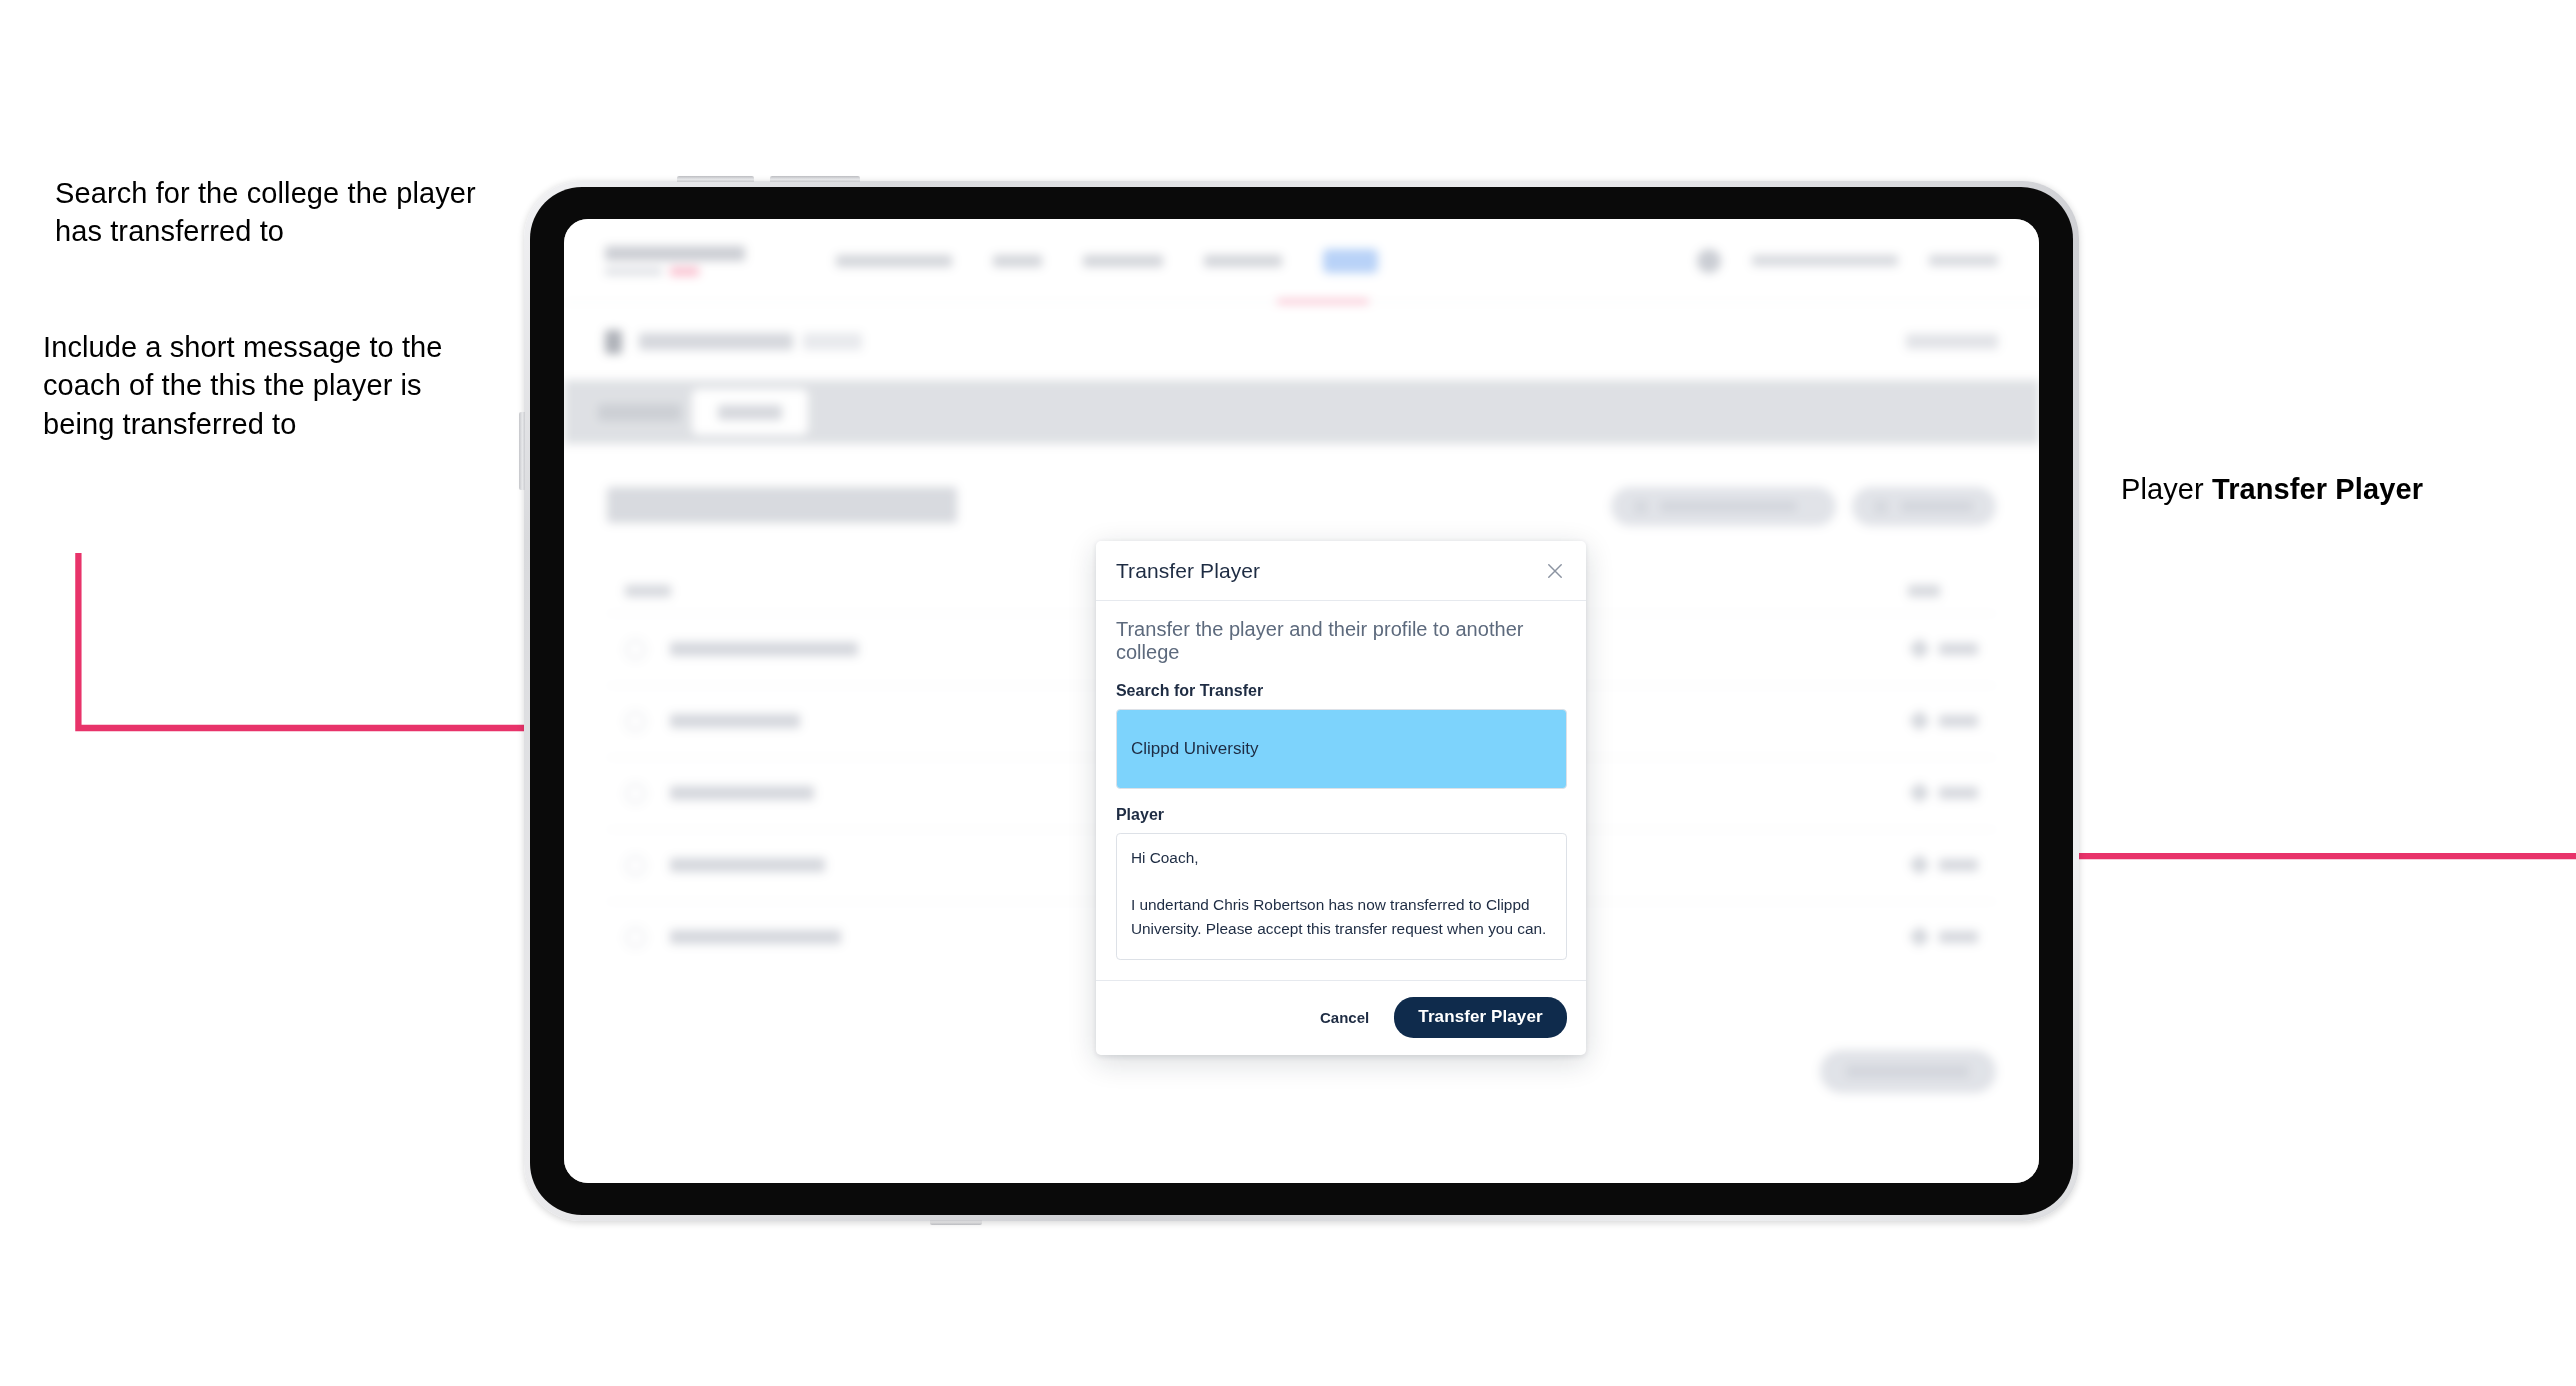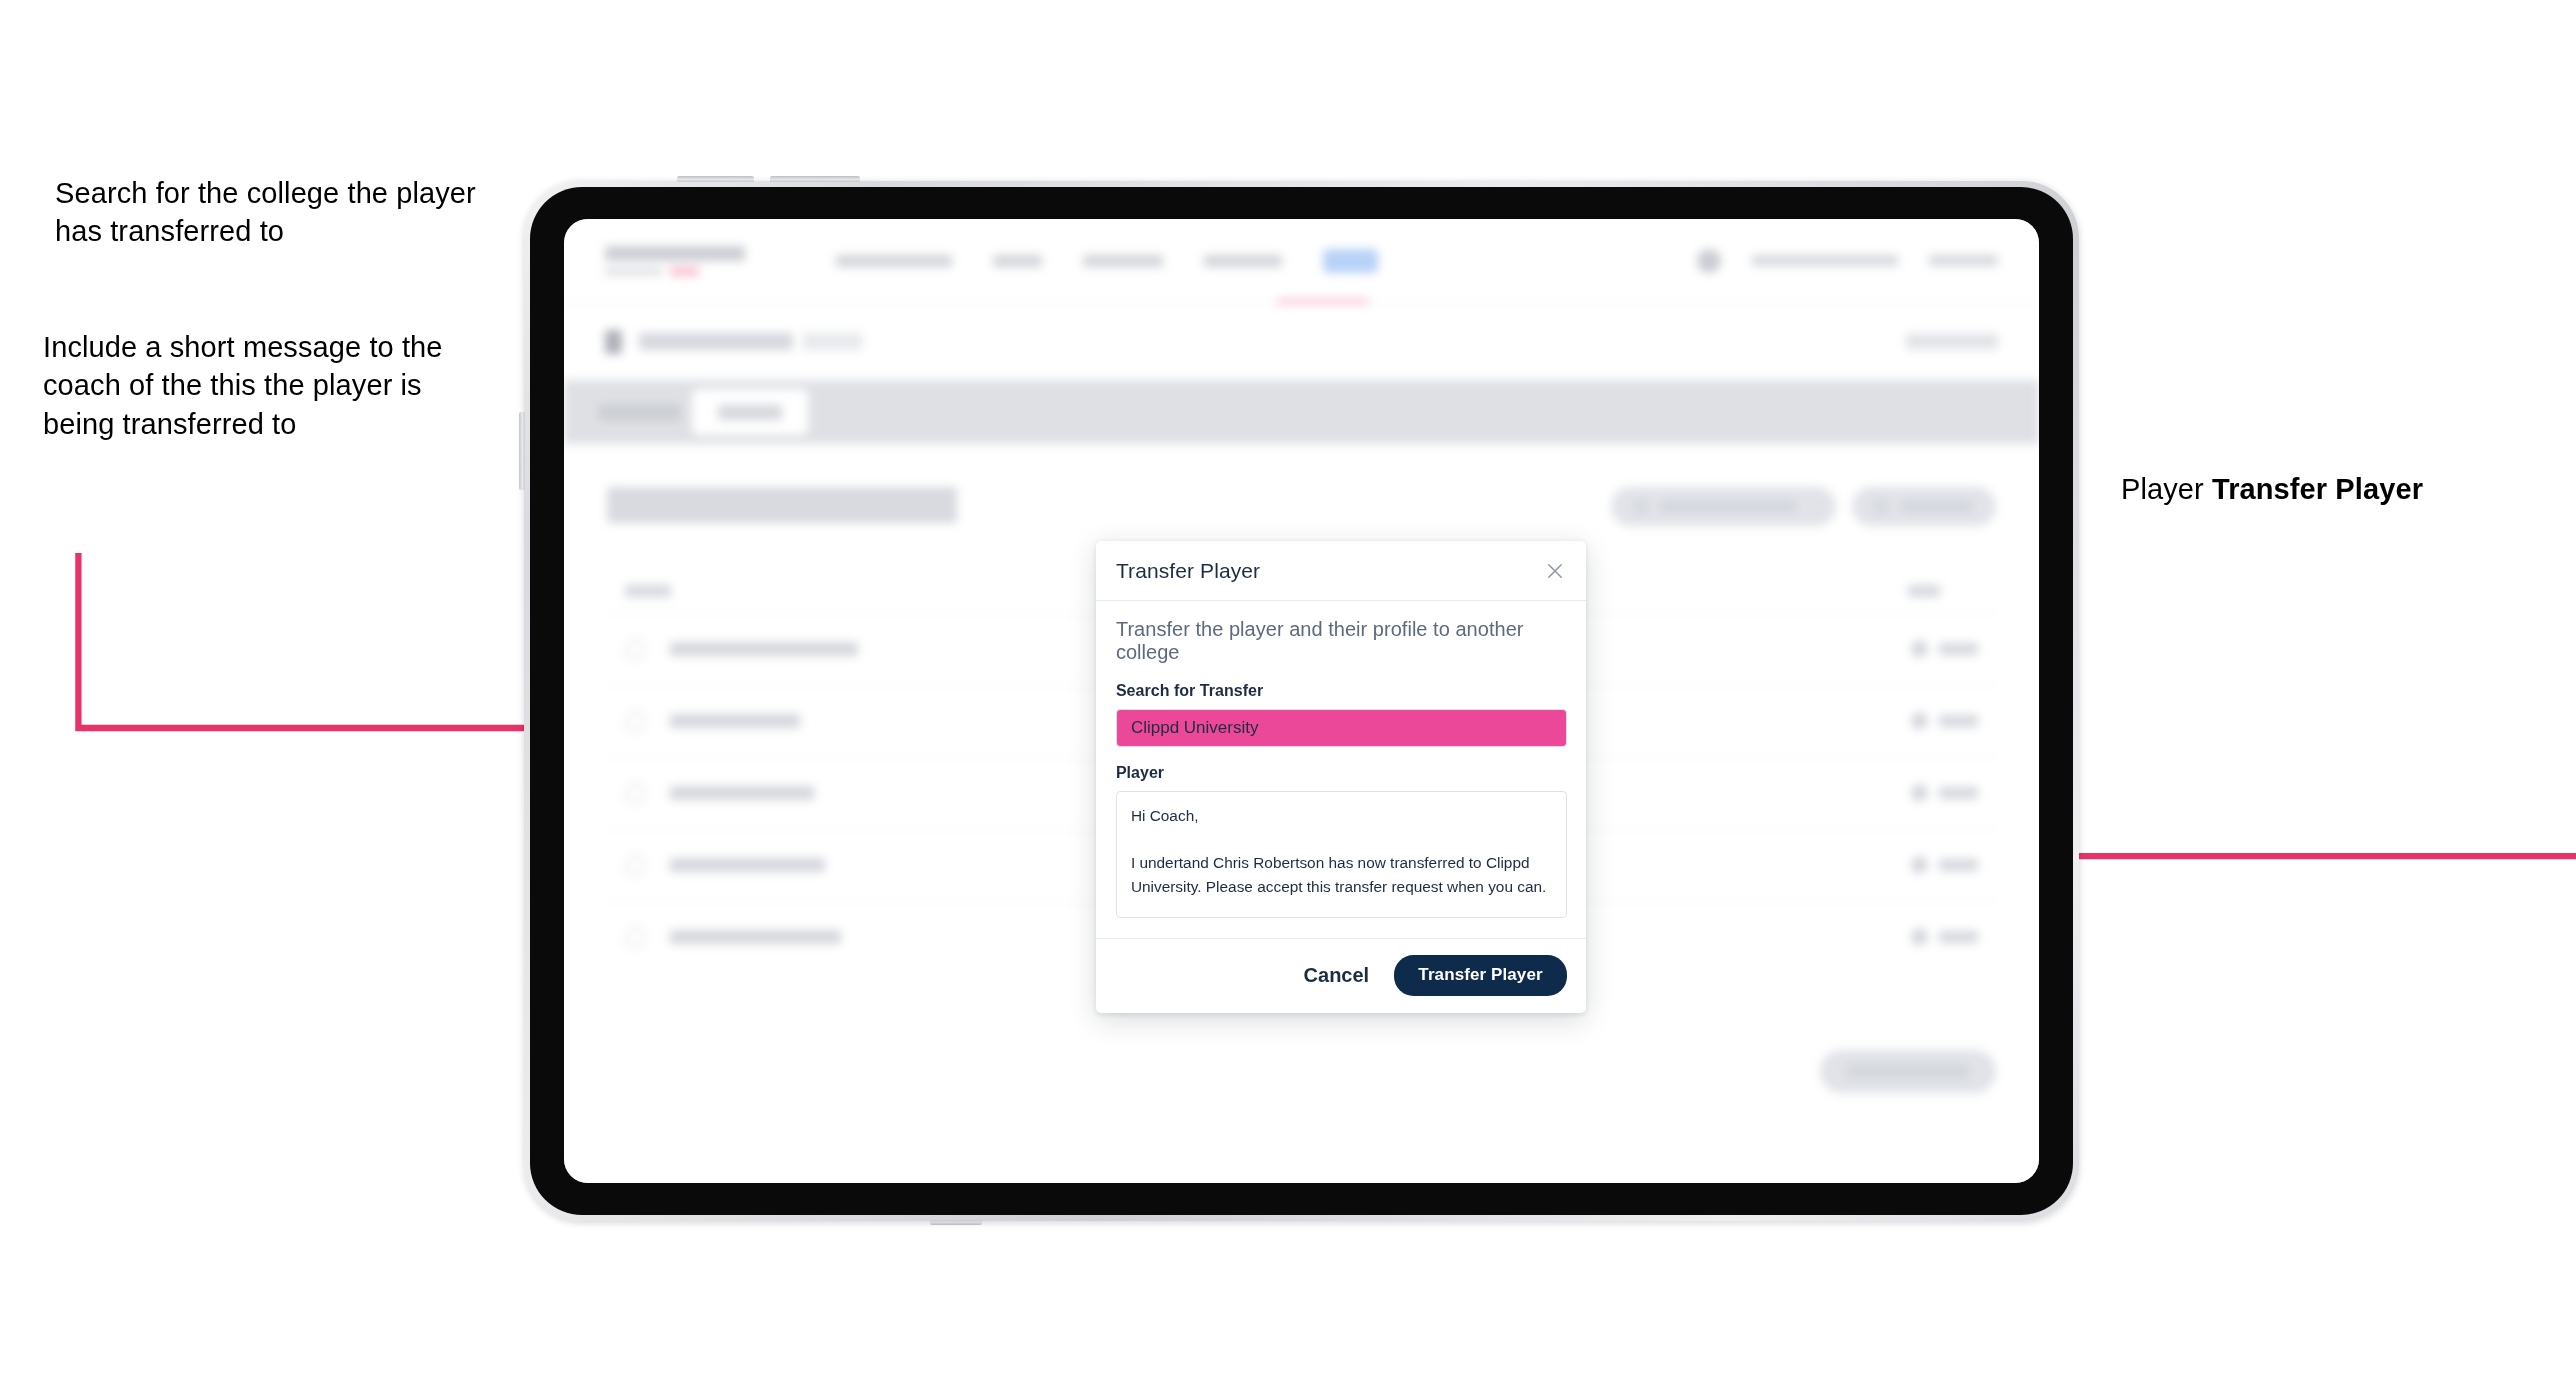--- a/index.html
+++ b/index.html
@@ -322,25 +322,25 @@
     color: #1e2c43;
     font-weight: bold;
     margin-bottom: 9px;
     letter-spacing: 0.03px;
   }
   .text-input {
     width: 100%;
     box-sizing: border-box;
     border: 1.4px solid #dde1e7;
     border-radius: 4.2px;
-    padding: 8px 14px;
+    padding: 29px 14px;
     font-size: 17px;
     color: #1e2c43;
     font-family: "Liberation Sans", sans-serif;
-    background: #ec4899;
+    background: #7dd3fc;
     outline: none;
   }
   .text-input::placeholder { color: #9ba3b1; }
   .field-gap { height: 17px; }
   .textarea-input {
     width: 100%;
     box-sizing: border-box;
     border: 1.4px solid #dde1e7;
     border-radius: 4.2px;
     padding: 12px 14px;
@@ -357,21 +357,21 @@
     display: flex;
     align-items: center;
     justify-content: flex-end;
     gap: 21px;
     padding: 15.4px 19.6px 17px 19.6px;
     border-top: 1.4px solid #e6e9ee;
   }
   .btn-cancel {
     background: none;
     border: none;
-    font-size: 20px;
+    font-size: 15px;
     font-weight: bold;
     color: #1e2c43;
     cursor: pointer;
     font-family: "Liberation Sans", sans-serif;
     padding: 5.6px 4.2px;
   }
   .btn-primary {
     background: #0f2b4c;
     border: none;
     border-radius: 19.6px;

